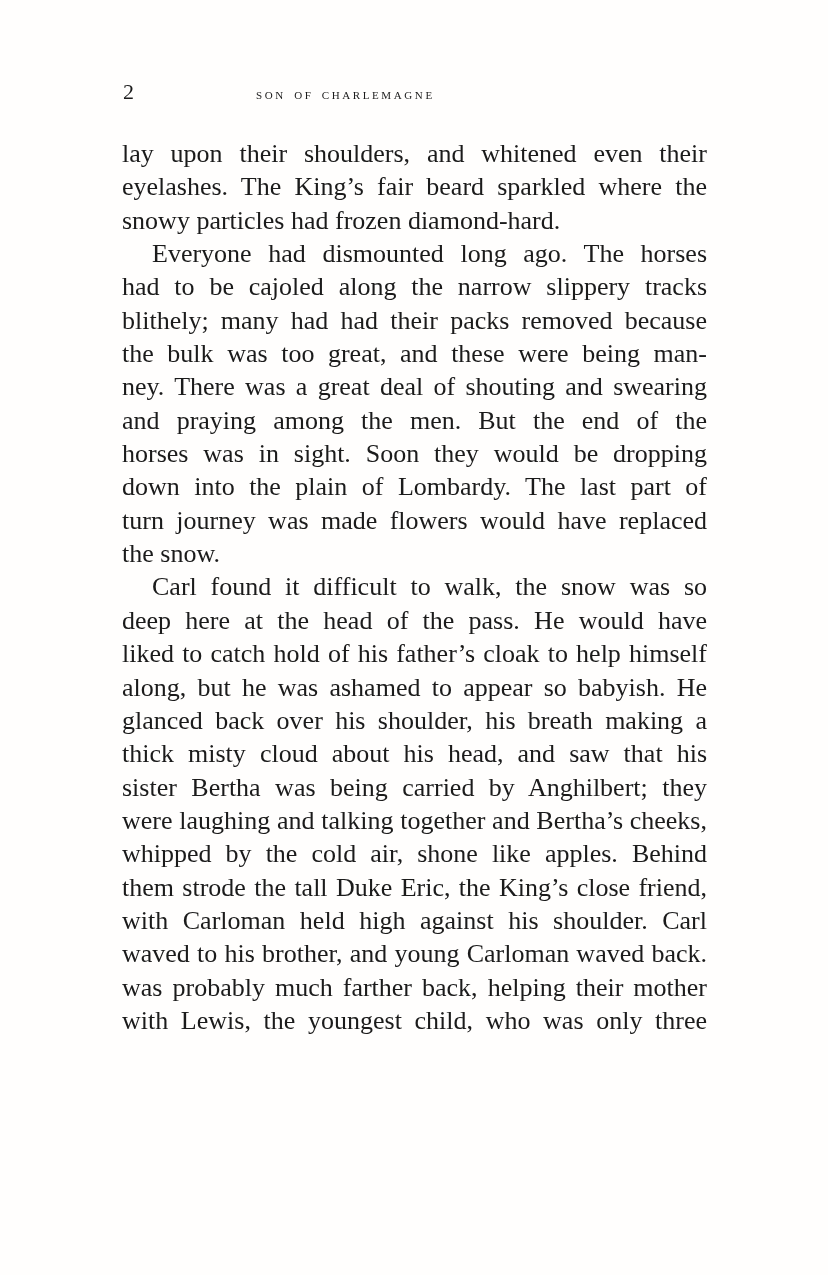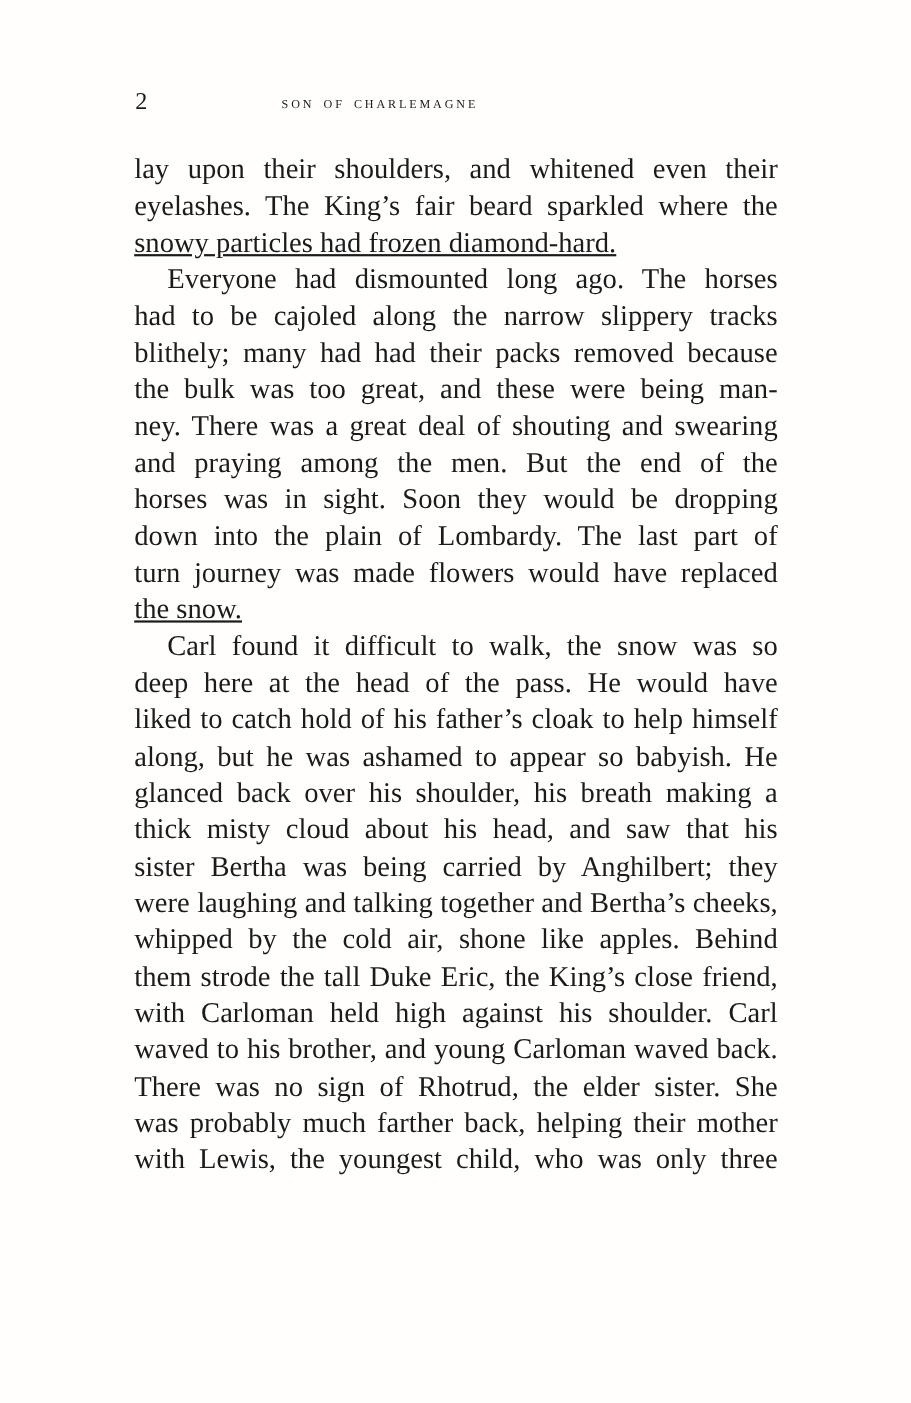--- a/index.html
+++ b/index.html
@@ -52,21 +52,20 @@
   .line {
     text-align: justify;
     text-align-last: justify;
     white-space: normal;
   }
   .line.indent {
     padding-left: 30px;
   }
   .line.last {
     text-align-last: left;
-    text-decoration: underline;
   }
 </style>
 </head>
 <body>
 
 <div class="page">
   <div class="running-head">
     <span class="page-number">2</span>
     <span class="running-title">SON OF CHARLEMAGNE</span>
   </div>
@@ -94,18 +93,17 @@
         <div class="line">liked to catch hold of his father’s cloak to help himself</div>
         <div class="line">along, but he was ashamed to appear so babyish. He</div>
         <div class="line">glanced back over his shoulder, his breath making a</div>
         <div class="line">thick misty cloud about his head, and saw that his</div>
         <div class="line">sister Bertha was being carried by Anghilbert; they</div>
         <div class="line">were laughing and talking together and Bertha’s cheeks,</div>
         <div class="line">whipped by the cold air, shone like apples. Behind</div>
         <div class="line">them strode the tall Duke Eric, the King’s close friend,</div>
         <div class="line">with Carloman held high against his shoulder. Carl</div>
         <div class="line">waved to his brother, and young Carloman waved back.</div>
-        <div class="line">There was no sign of Rhotrud, the elder sister. She</div>
         <div class="line">was probably much farther back, helping their mother</div>
         <div class="line">with Lewis, the youngest child, who was only three</div>
       </div>
     </div>
 </div>
 
 </body></html>

